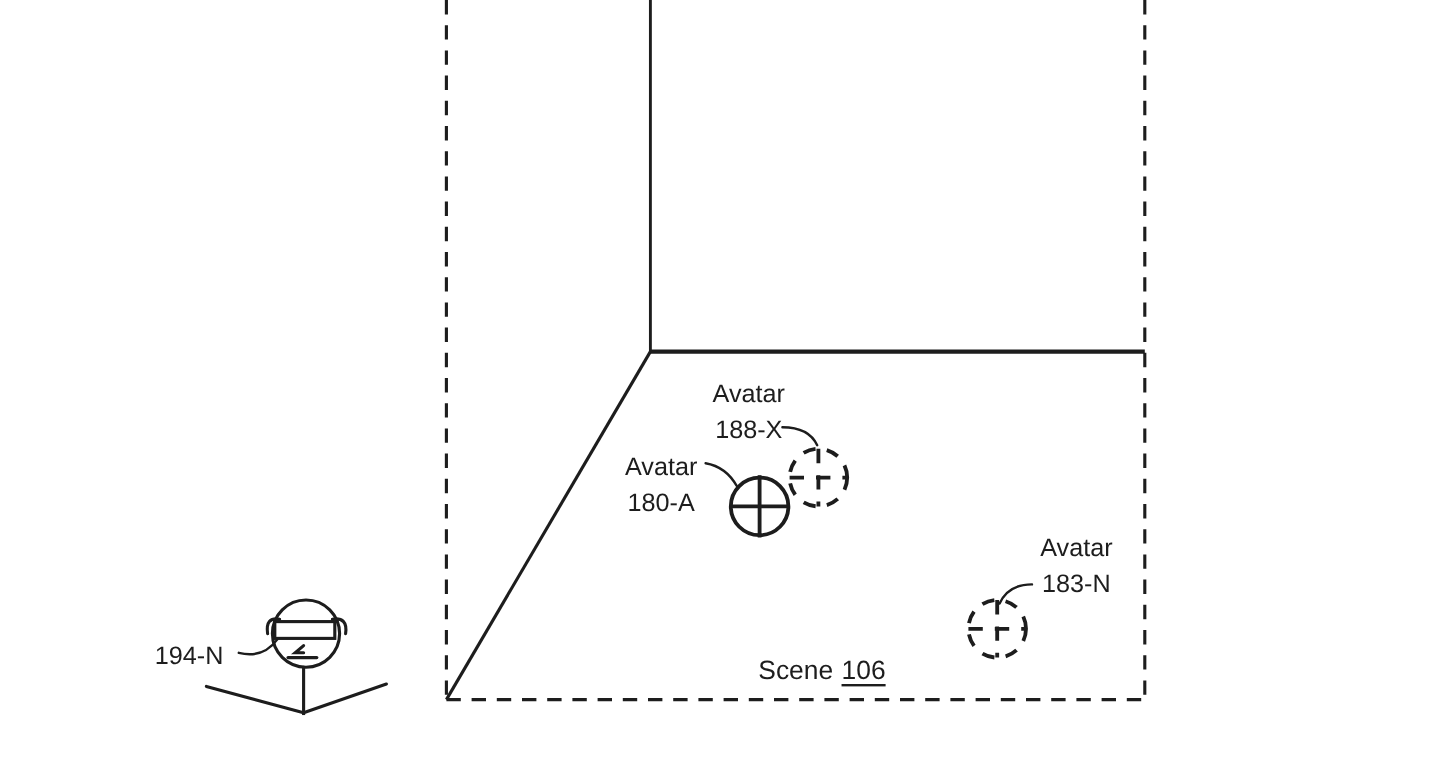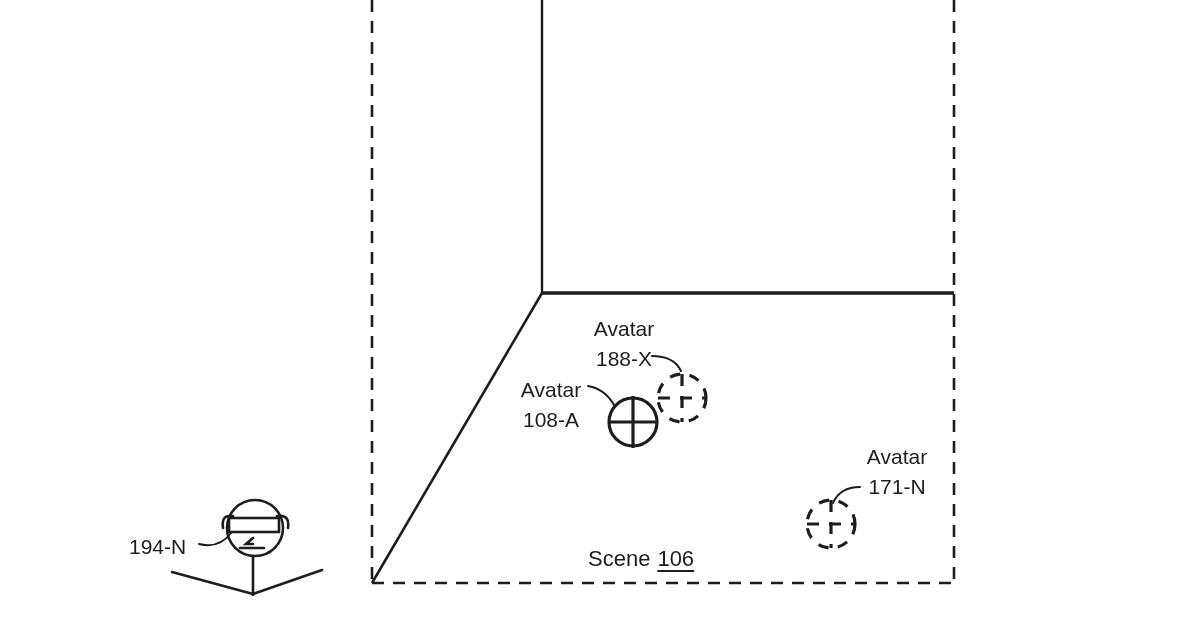--- a/index.html
+++ b/index.html
@@ -56,21 +56,21 @@
   .figure rect { fill: #ffffff; }
   
   .label {
     position: absolute;
     font-size: 21px;
     line-height: 30px;
     white-space: nowrap;
     color: #1d1d1d;
   }
   .label.two-line { text-align: center; }
-  .label.scene { font-size: 22px; text-align: left; }
+  .label.scene { font-size: 22px; text-align: right; }
   .label.scene .num {
     margin-left: 7px;
     text-decoration: underline;
     text-underline-offset: 4px;
     text-decoration-thickness: 2px;
   }
 </style>
 </head>
 <body>
 
@@ -126,26 +126,26 @@
     </g>
   </svg>
 
   <div class="label two-line" style="left:574px; top:314px; width:100px;">
     <div>Avatar</div>
     <div>188-X</div>
   </div>
 
   <div class="label two-line" style="left:501px; top:375px; width:100px;">
     <div>Avatar</div>
-    <div>108-A</div>
+    <div>180-A</div>
   </div>
 
   <div class="label two-line" style="left:847px; top:442px; width:100px;">
     <div>Avatar</div>
-    <div>171-N</div>
+    <div>183-N</div>
   </div>
 
   <div class="label scene" style="left:588px; top:544px; width:150px;">
     <span>Scene</span><span class="num">106</span>
   </div>
 
   <div class="label" style="left:129px; top:532px;">
     <span>194-N</span>
   </div>
 

